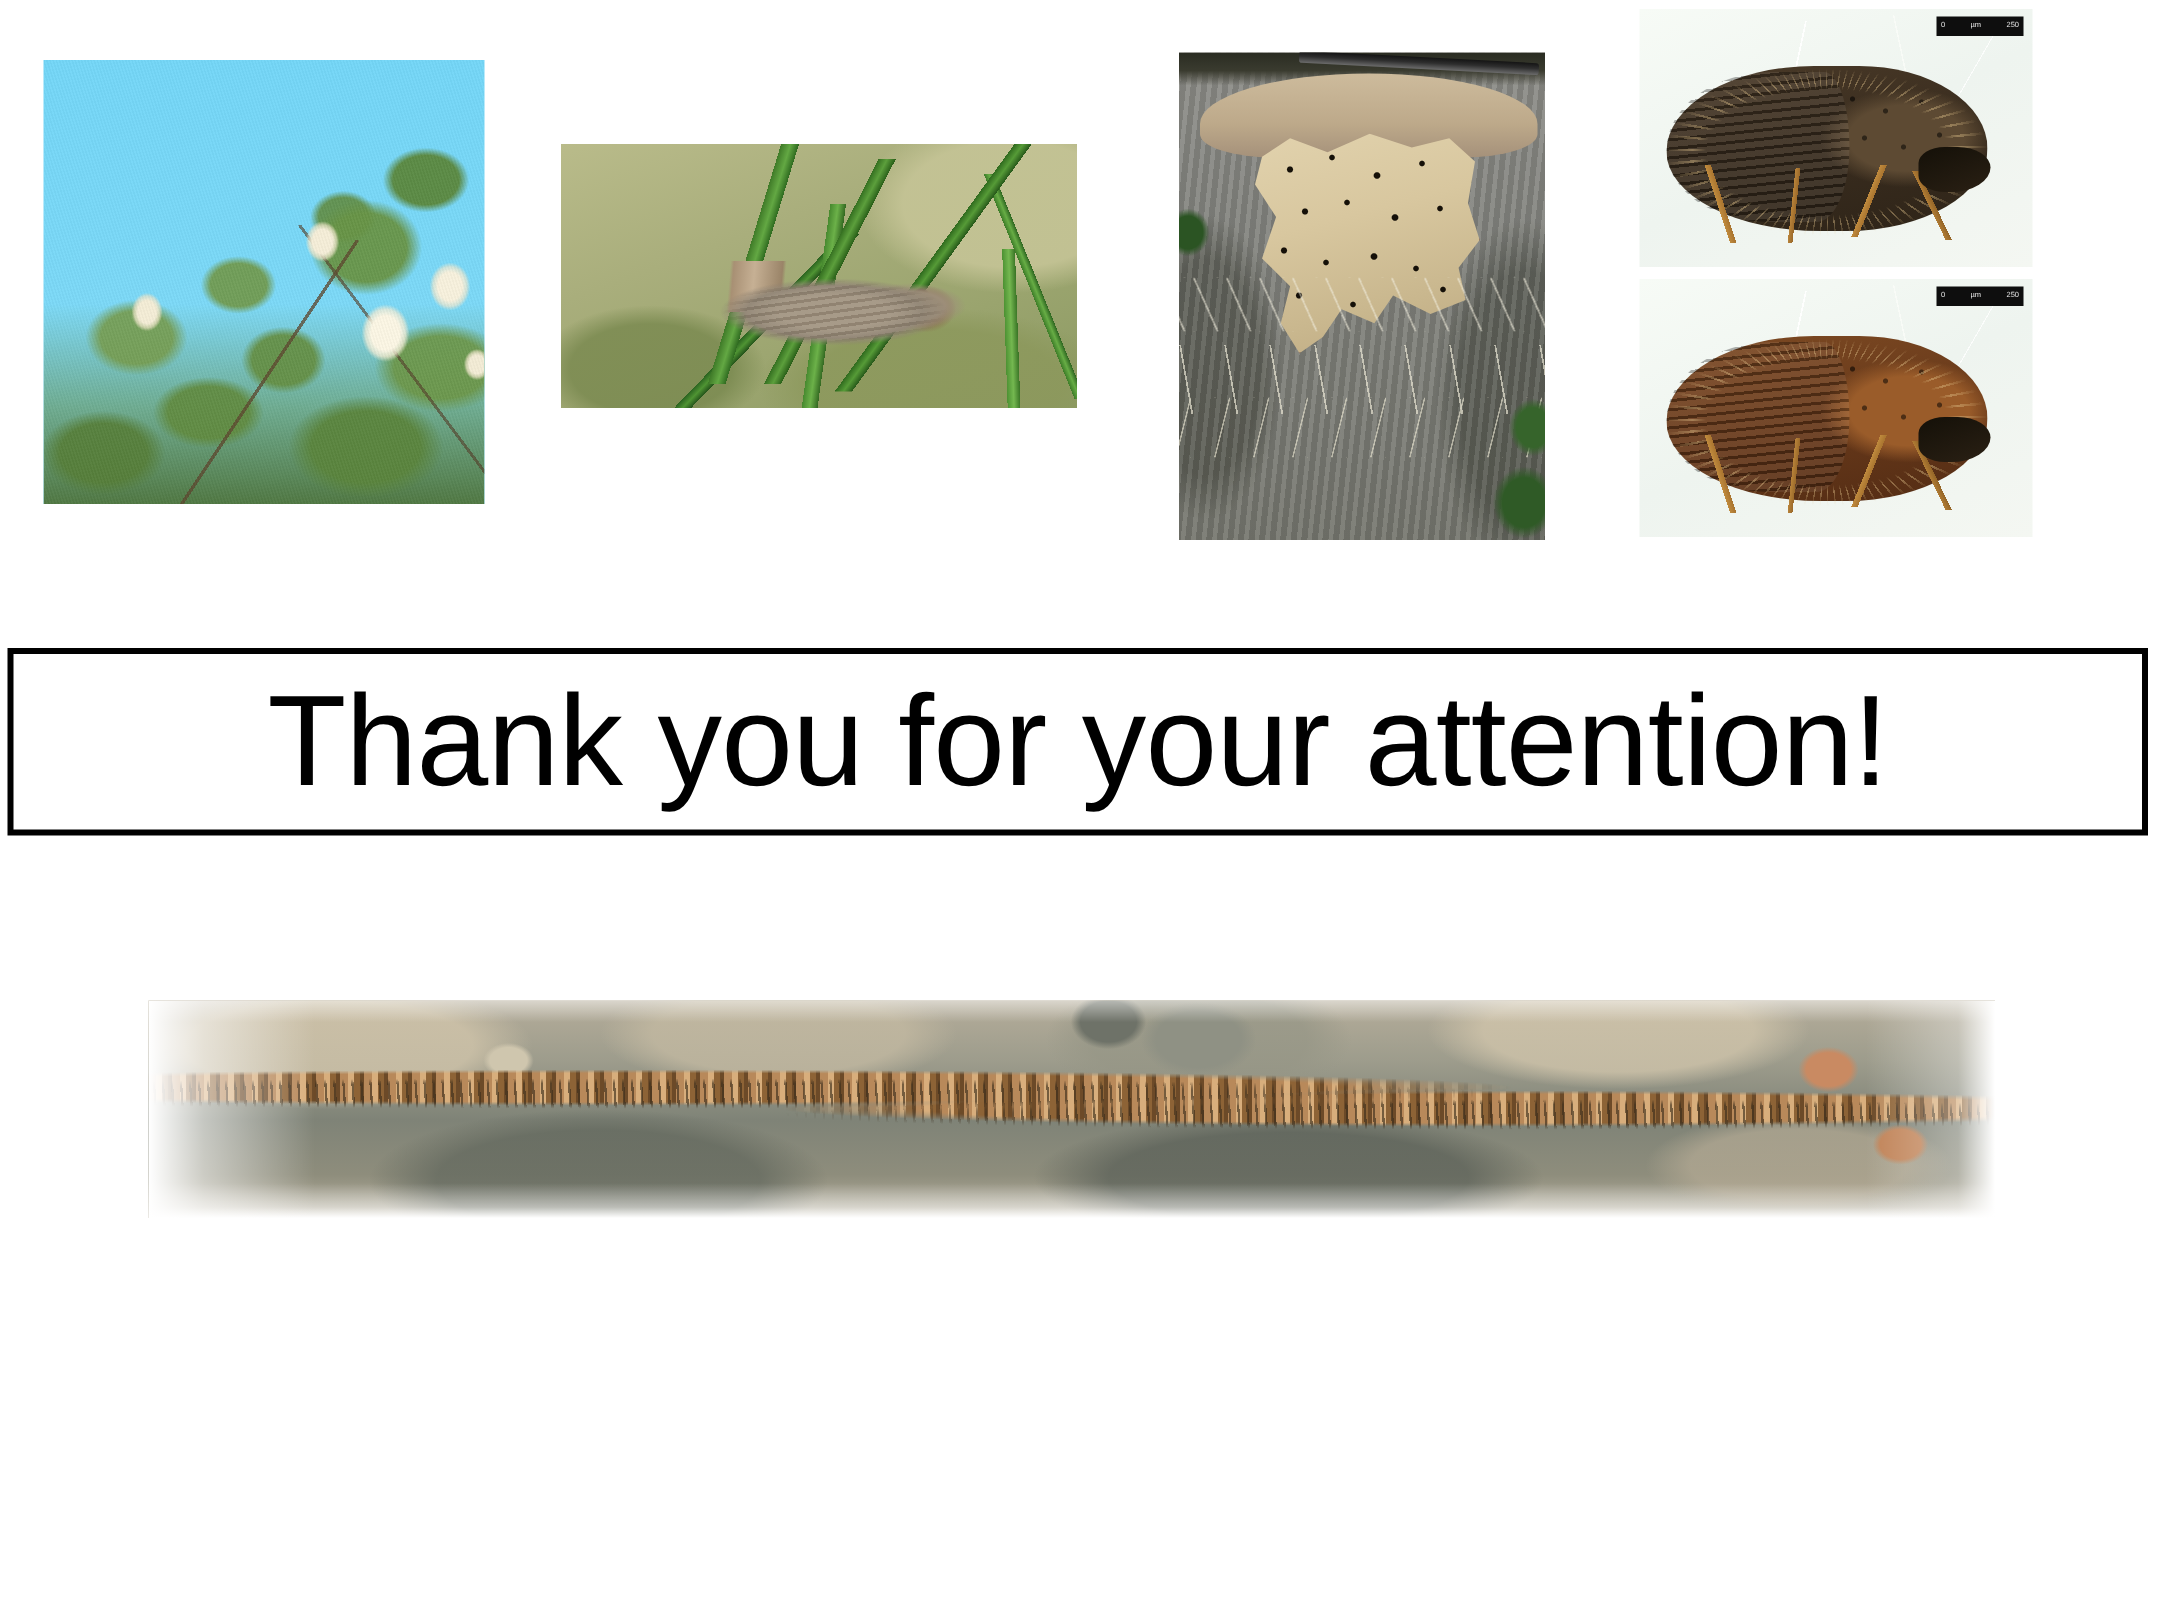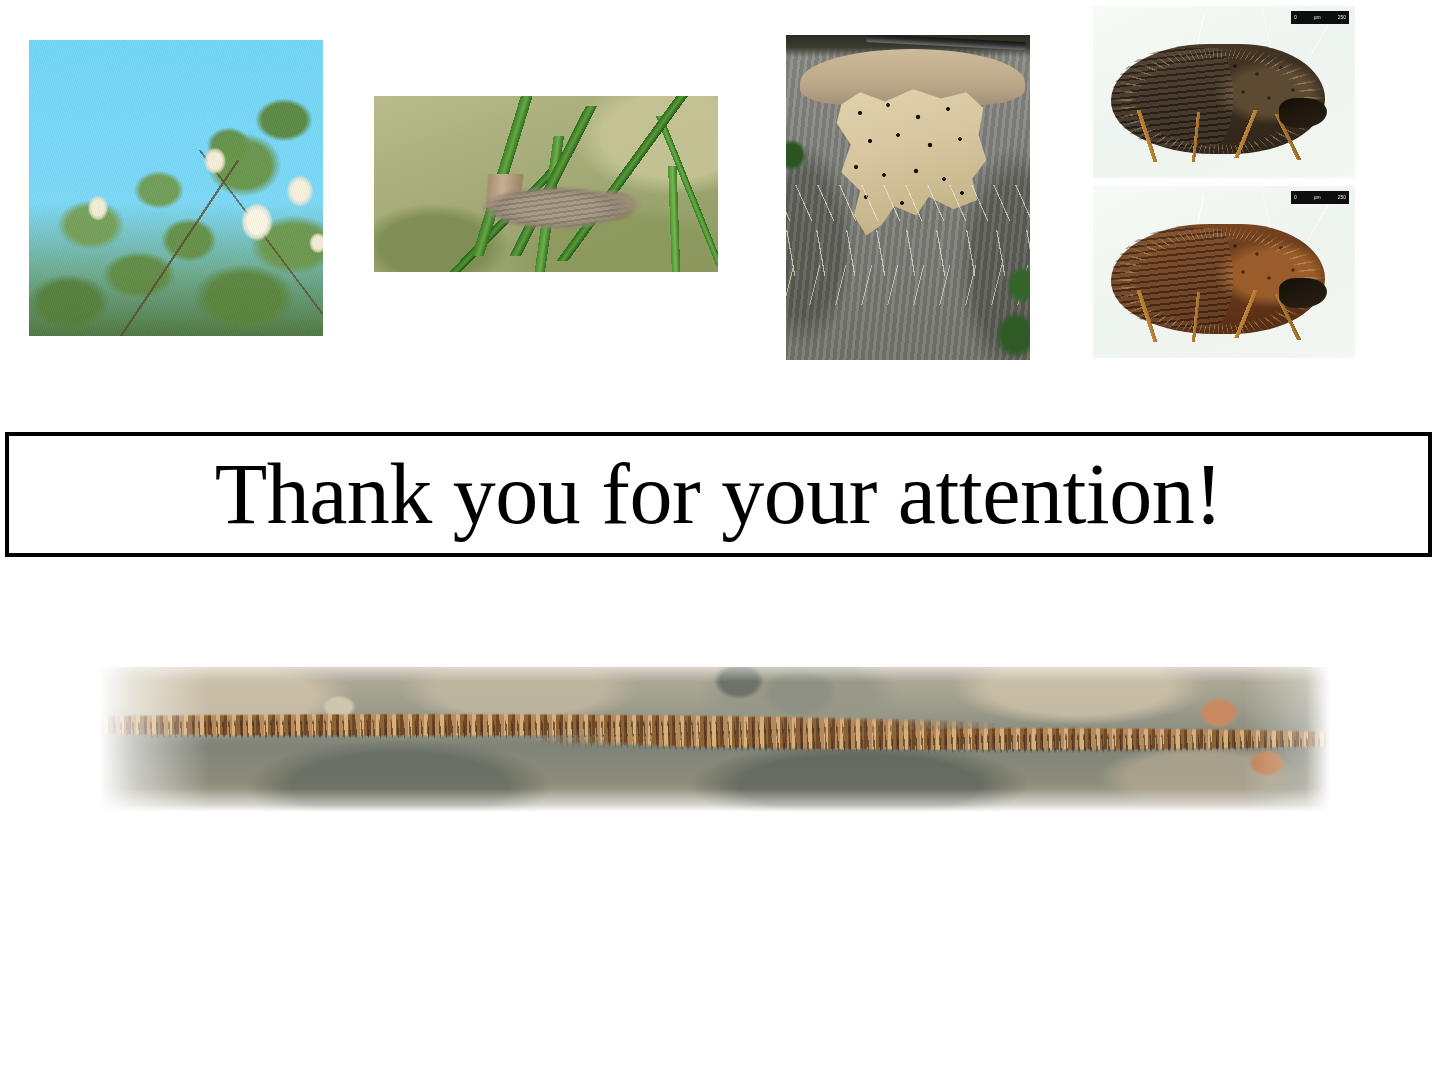--- a/index.html
+++ b/index.html
@@ -365,21 +365,21 @@
     width: 1427px;
     height: 125px;
     box-sizing: border-box;
     border: 4px solid #000000;
     background: #ffffff;
     display: flex;
     align-items: center;
     justify-content: center;
   }
   #thankyou-text {
-    font-family: Liberation Serif, serif;
+    font-family: Liberation Sans, sans-serif;
     font-size: 86px;
     font-weight: 400;
     color: #000000;
     line-height: 1.05;
     letter-spacing: -0.5px;
     white-space: nowrap;
   }
 </style>
 </head>
 <body>

